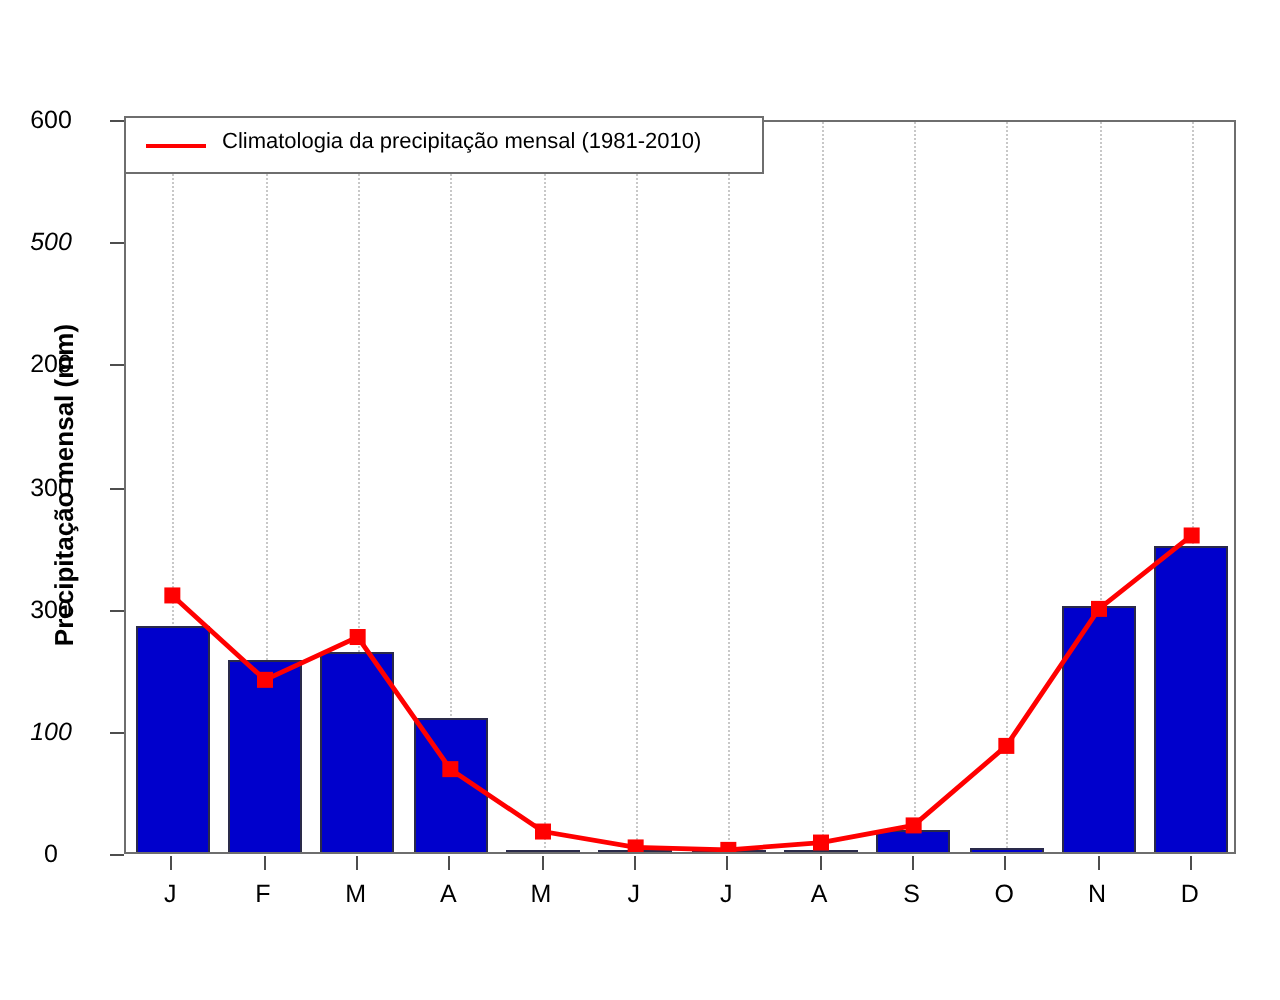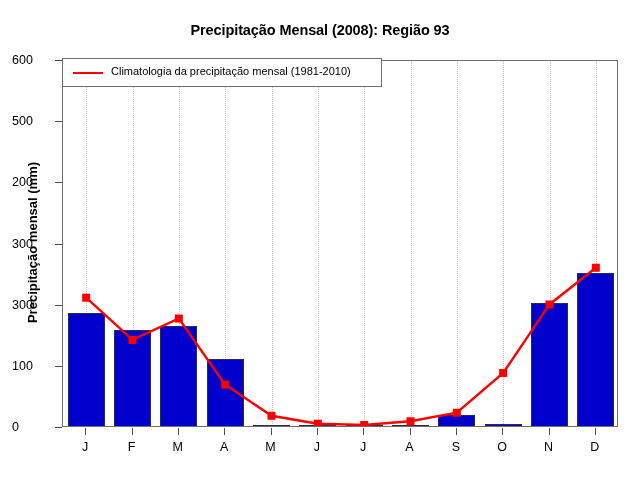--- a/index.html
+++ b/index.html
@@ -87,23 +87,23 @@
   }
   .ytick-mark {
     position: absolute;
     left: 55px;
     width: 7px;
     height: 1px;
     background: #4d4d4d;
   }
   .ytick-text {
     position: absolute;
-    left: 12px;
+    left: 0px;
     width: 51px;
-    text-align: left;
+    text-align: center;
     font-size: 12.5px;
     line-height: 12px;
   }
   .xtick-mark {
     position: absolute;
     top: 428px;
     width: 1px;
     height: 7px;
     background: #4d4d4d;
   }
@@ -157,37 +157,36 @@
     height: 367px;
     overflow: visible;
     z-index: 4;
   }
 </style>
 </head>
 <body>
 
 <div id="chart-root">
 
-  <div class="chart-title">Precipitação Mensal (2008): Região 93</div>
 
   <div class="y-axis-title">Precipitação mensal (mm)</div>
 
   <div class="ytick-wrap" id="yticks">
       <div class="ytick-mark" style="top: 427px;"></div>
       <div class="ytick-text" style="top: 421px;">0</div>
       <div class="ytick-mark" style="top: 365.833px;"></div>
-      <div class="ytick-text" style="top: 359.833px;">100</div>
+      <div class="ytick-text" style="top: 359.833px; font-style: italic;">100</div>
       <div class="ytick-mark" style="top: 304.667px;"></div>
       <div class="ytick-text" style="top: 298.667px;">300</div>
       <div class="ytick-mark" style="top: 243.5px;"></div>
       <div class="ytick-text" style="top: 237.5px;">300</div>
       <div class="ytick-mark" style="top: 182.333px;"></div>
       <div class="ytick-text" style="top: 176.333px;">200</div>
       <div class="ytick-mark" style="top: 121.167px;"></div>
-      <div class="ytick-text" style="top: 115.167px;">500</div>
+      <div class="ytick-text" style="top: 115.167px; font-style: italic;">500</div>
       <div class="ytick-mark" style="top: 60px;"></div>
       <div class="ytick-text" style="top: 54px;">600</div>
     </div>
 
   <div class="plot-area">
     <div class="plot-inner" id="plot-inner">
       <div class="grid-v" style="left: 23.1667px;"></div>
         <div class="grid-v" style="left: 69.5px;"></div>
         <div class="grid-v" style="left: 115.833px;"></div>
         <div class="grid-v" style="left: 162.167px;"></div>

